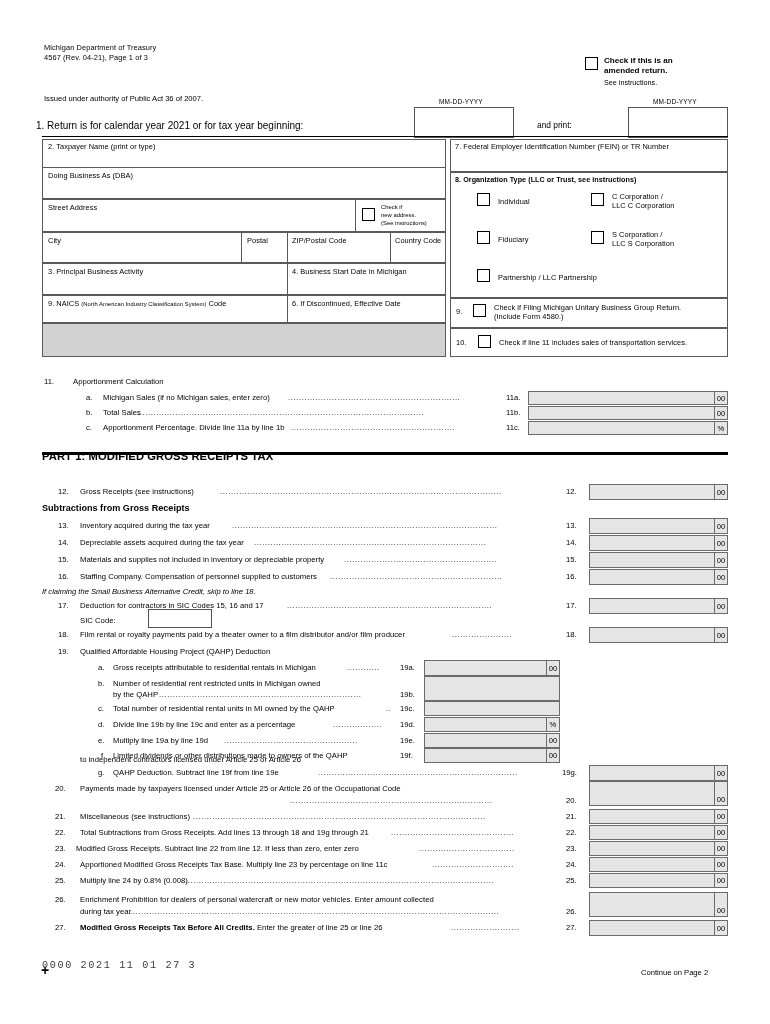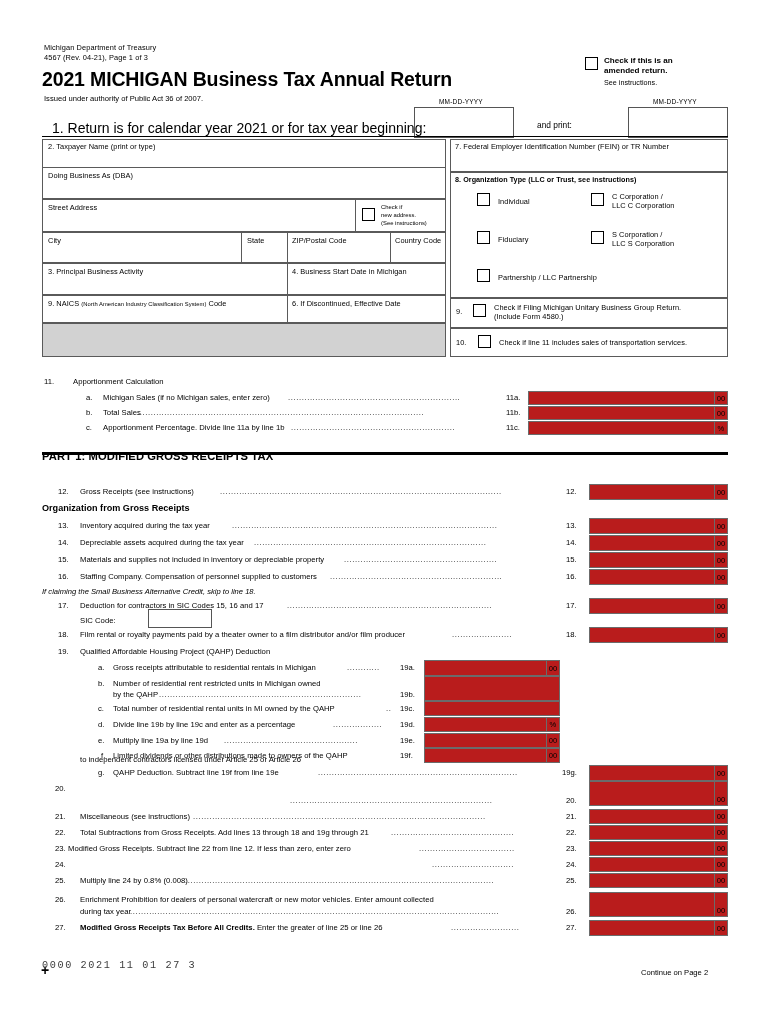--- a/index.html
+++ b/index.html
@@ -20,37 +20,37 @@
   .subtitle { position: absolute; left: 44px; top: 94px; font-size: 7.6px; }
 
   .amend { position: absolute; left: 585px; top: 56px; width: 180px; }
   .amend .cb { position: absolute; left: 0; top: 1px; width: 13px; height: 13px; border: 1.4px solid #000; background:#fff; }
   .amend .l1 { position: absolute; left: 19px; top: 0px; font-size: 8.1px; font-weight: bold; line-height: 9.6px; width: 150px; }
   .amend .l2 { position: absolute; left: 19px; top: 22px; font-size: 7.2px; }
 
   
   .mmdd { position: absolute; font-size: 6.5px; letter-spacing: .2px; }
   .datebox { position: absolute; border: 1.3px solid #555; background: #fff; }
-  .line1 { position: absolute; left: 52px; top: 120px; font-size: 14px; white-space: nowrap; }
+  .line1 { position: absolute; left: 36px; top: 120px; font-size: 10px; white-space: nowrap; }
   .andend { position: absolute; left: 537px; top: 120px; font-size: 8.4px; }
   .rule { position: absolute; background: #000; }
 
   
   .cell { position: absolute; border: 1.1px solid #5a5a5a; background: #fff; }
   .lbl { position: absolute; font-size: 7.4px; line-height: 9px; letter-spacing: .05px; }
   .lbl-sm { position: absolute; font-size: 5.9px; line-height: 8px; }
   .cbx { position: absolute; width: 13px; height: 13px; border: 1.45px solid #000; background: #fff; }
   .shade { position: absolute; background: #d2d2d2; border: 1.1px solid #5a5a5a; }
 
   
   .rowtxt { position: absolute; font-size: 7.7px; line-height: 10.4px; letter-spacing: .02px; }
   .num { position: absolute; font-size: 7.7px; }
   .lead { position: absolute; font-size: 7.7px; overflow: hidden; white-space: nowrap;
           color: #000; letter-spacing: .6px; }
-  .amt { position: absolute; border: 1.35px solid #6b6b6b; background: #b91c1c; display: flex; }
+  .amt { position: absolute; border: 1.35px solid #6b6b6b; background: #e5e5e5; display: flex; }
   .amt .fill { flex: 1 1 auto; }
   .amt .suf { width: 13px; border-left: 1.35px solid #6b6b6b; font-size: 7.6px;
               display: flex; align-items: center; justify-content: center; }
 
   .secthead { position: absolute; font-size: 11.2px; font-weight: bold; letter-spacing: .1px; }
   .subhead { position: absolute; font-size: 9.1px; font-weight: bold; }
   .ital { position: absolute; font-size: 7.6px; font-style: italic; }
 
   .footer-bc { position: absolute; left: 42px; top: 960px; font-family: "Liberation Mono", monospace;
                font-size: 10.2px; letter-spacing: 1.6px; color: #3a3a3a; }
@@ -59,21 +59,20 @@
 
   .bold { font-weight: bold; }
 </style>
 </head>
 <body>
 
 <div class="page">
 
   <div class="hdr-small">Michigan Department of Treasury</div>
   <div class="hdr-small" style="top:53px;">4567 (Rev. 04-21), Page 1 of 3</div>
-  <div class="title">2021 MICHIGAN Business Tax Annual Return</div>
   <div class="subtitle">Issued under authority of Public Act 36 of 2007.</div>
 
   <div class="amend">
     <div class="cb"></div>
     <div class="l1">
       <span>Check if this is an</span><br>
       <span>amended return.</span>
     </div>
     <div class="l2">See instructions.</div>
   </div>
@@ -100,21 +99,21 @@
     <span>Check if</span><br>
     <span>new address.</span><br>
     <span>(See instructions)</span>
   </div>
 
   <div class="cell" style="left:42px; top:232px; width:404px; height:31px;"></div>
   <div class="rule" style="left:241px; top:233px; width:1.1px; height:29px; background:#5a5a5a;"></div>
   <div class="rule" style="left:287px; top:233px; width:1.1px; height:29px; background:#5a5a5a;"></div>
   <div class="rule" style="left:390px; top:233px; width:1.1px; height:29px; background:#5a5a5a;"></div>
   <div class="lbl" style="left:48px; top:236px;">City</div>
-  <div class="lbl" style="left:247px; top:236px;">State</div>
+  <div class="lbl" style="left:247px; top:236px;">Postal</div>
   <div class="lbl" style="left:292px; top:236px;">ZIP/Postal Code</div>
   <div class="lbl" style="left:395px; top:236px;">Country Code</div>
 
   <div class="cell" style="left:42px; top:263px; width:404px; height:32px;"></div>
   <div class="rule" style="left:287px; top:264px; width:1.1px; height:30px; background:#5a5a5a;"></div>
   <div class="lbl" style="left:48px; top:267px;">3. Principal Business Activity</div>
   <div class="lbl" style="left:292px; top:267px;">4. Business Start Date in Michigan</div>
 
   <div class="cell" style="left:42px; top:295px; width:404px; height:28px;"></div>
   <div class="rule" style="left:287px; top:296px; width:1.1px; height:26px; background:#5a5a5a;"></div>
@@ -198,21 +197,21 @@
 
   <div class="num" style="left:58px; top:487px;">12.</div>
   <div class="rowtxt" style="left:80px; top:487px;">Gross Receipts (see instructions)</div>
   <div class="lead" style="left:220px; top:487px; width:322px;">.......................................................................................................</div>
   <div class="num" style="left:566px; top:487px;">12.</div>
   <div class="amt" style="left:589px; top:484px; width:139px; height:16px;">
     <div class="fill"></div>
     <div class="suf">00</div>
   </div>
 
-  <div class="subhead" style="left:42px; top:503px;">Organization from Gross Receipts</div>
+  <div class="subhead" style="left:42px; top:503px;">Subtractions from Gross Receipts</div>
 
   <div class="num" style="left:58px; top:521px;">13.</div>
   <div class="rowtxt" style="left:80px; top:521px;">Inventory acquired during the tax year</div>
   <div class="lead" style="left:232px; top:521px; width:310px;">.................................................................................................</div>
   <div class="num" style="left:566px; top:521px;">13.</div>
   <div class="amt" style="left:589px; top:518px; width:139px; height:16px;">
     <div class="fill"></div>
     <div class="suf">00</div>
   </div>
 
@@ -326,20 +325,21 @@
   <div class="num" style="left:98px; top:768px;">g.</div>
   <div class="rowtxt" style="left:113px; top:768px;">QAHP Deduction. Subtract line 19f from line 19e</div>
   <div class="lead" style="left:318px; top:768px; width:238px;">.........................................................................</div>
   <div class="num" style="left:562px; top:768px;">19g.</div>
   <div class="amt" style="left:589px; top:765px; width:139px; height:16px;">
     <div class="fill"></div>
     <div class="suf">00</div>
   </div>
 
   <div class="num" style="left:55px; top:784px;">20.</div>
+  <div class="rowtxt" style="left:80px; top:784px;">Payments made by taxpayers licensed under Article 25 or Article 26 of the Occupational Code</div>
   <div class="rowtxt" style="left:80px; top:755px;">to independent contractors licensed under Article 25 or Article 26</div>
   <div class="lead" style="left:290px; top:796px; width:252px;">..........................................................................</div>
   <div class="num" style="left:566px; top:796px;">20.</div>
   <div class="amt" style="left:589px; top:781px; width:139px; height:25px;">
     <div class="fill"></div>
     <div class="suf" style="align-items:flex-end; padding-bottom:1px;">00</div>
   </div>
 
   <div class="num" style="left:55px; top:812px;">21.</div>
   <div class="rowtxt" style="left:80px; top:812px;">Miscellaneous (see instructions)</div>
@@ -353,29 +353,30 @@
   <div class="num" style="left:55px; top:828px;">22.</div>
   <div class="rowtxt" style="left:80px; top:828px;">Total Subtractions from Gross Receipts. Add lines 13 through 18 and 19g through 21</div>
   <div class="lead" style="left:391px; top:828px; width:151px;">.............................................</div>
   <div class="num" style="left:566px; top:828px;">22.</div>
   <div class="amt" style="left:589px; top:825px; width:139px; height:15px;">
     <div class="fill"></div>
     <div class="suf">00</div>
   </div>
 
   <div class="num" style="left:55px; top:844px;">23.</div>
-  <div class="rowtxt" style="left:68px; top:844px;">Modified Gross Receipts. Subtract line 22 from line 12. If less than zero, enter zero</div>
+  <div class="rowtxt" style="left:76px; top:844px;">Modified Gross Receipts. Subtract line 22 from line 12. If less than zero, enter zero</div>
   <div class="lead" style="left:419px; top:844px; width:123px;">...................................</div>
   <div class="num" style="left:566px; top:844px;">23.</div>
   <div class="amt" style="left:589px; top:841px; width:139px; height:15px;">
     <div class="fill"></div>
     <div class="suf">00</div>
   </div>
 
   <div class="num" style="left:55px; top:860px;">24.</div>
+  <div class="rowtxt" style="left:80px; top:860px;">Apportioned Modified Gross Receipts Tax Base. Multiply line 23 by percentage on line 11c</div>
   <div class="lead" style="left:432px; top:860px; width:110px;">..............................</div>
   <div class="num" style="left:566px; top:860px;">24.</div>
   <div class="amt" style="left:589px; top:857px; width:139px; height:15px;">
     <div class="fill"></div>
     <div class="suf">00</div>
   </div>
 
   <div class="num" style="left:55px; top:876px;">25.</div>
   <div class="rowtxt" style="left:80px; top:876px;">Multiply line 24 by 0.8% (0.008)</div>
   <div class="lead" style="left:185px; top:876px; width:357px;">.................................................................................................................</div>

